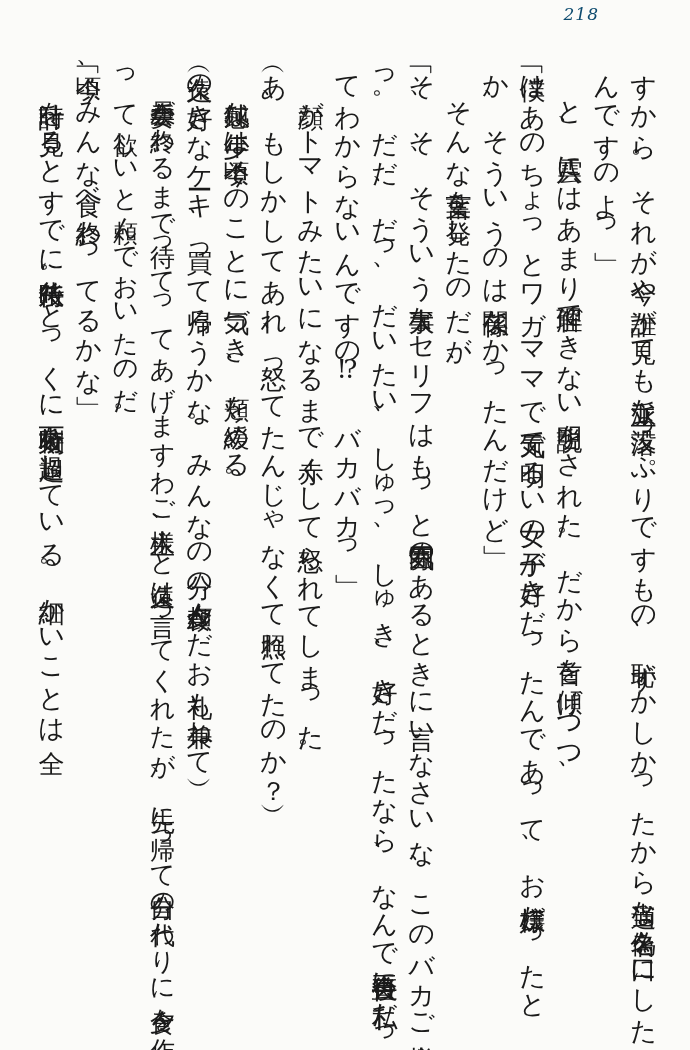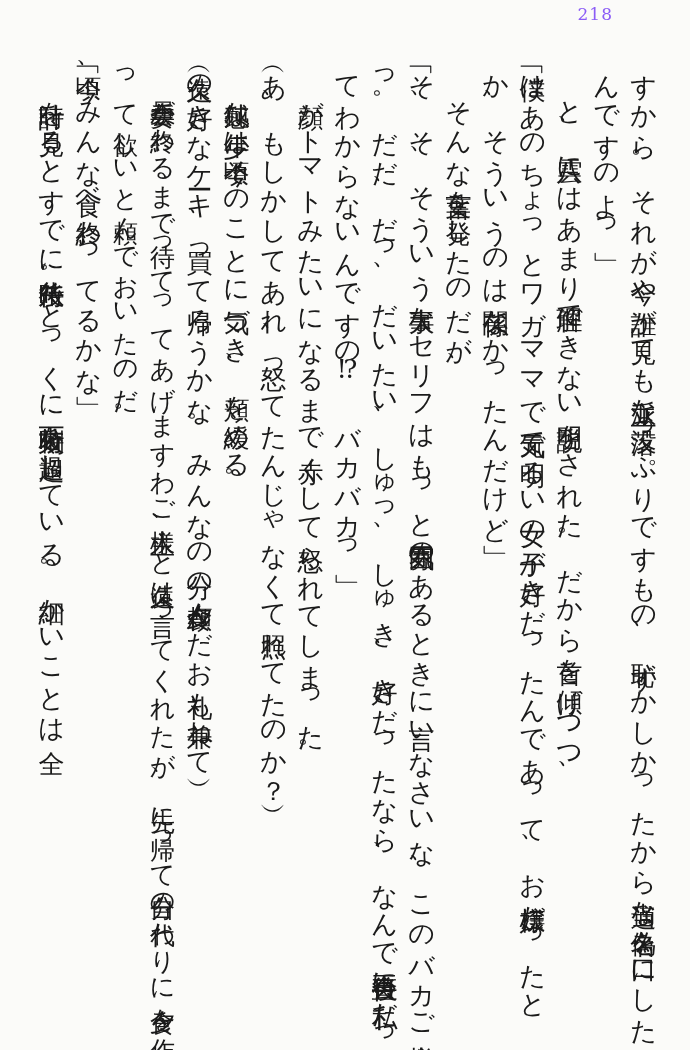--- a/index.html
+++ b/index.html
@@ -14,24 +14,25 @@
     width: 690px;
     height: 1050px;
     overflow: hidden;
     background: #fbfbf9;
     color: #1a1a1a;
     font-family: "DejaVu Serif", "Liberation Serif", serif;
   }
   .page-number {
     position: absolute;
     top: 4px;
-    right: 77px;
+    right: 91px;
     font-size: 17px;
+    font-style: italic;
     letter-spacing: 1px;
-    color: #8b5cf6;
+    color: #0c4a6e;
   }
   .text-block {
     position: absolute;
     top: 57px;
     right: 28px;
     height: 989px;
     writing-mode: vertical-rl;
     -webkit-writing-mode: vertical-rl;
     text-orientation: mixed;
     font-size: 26px;

